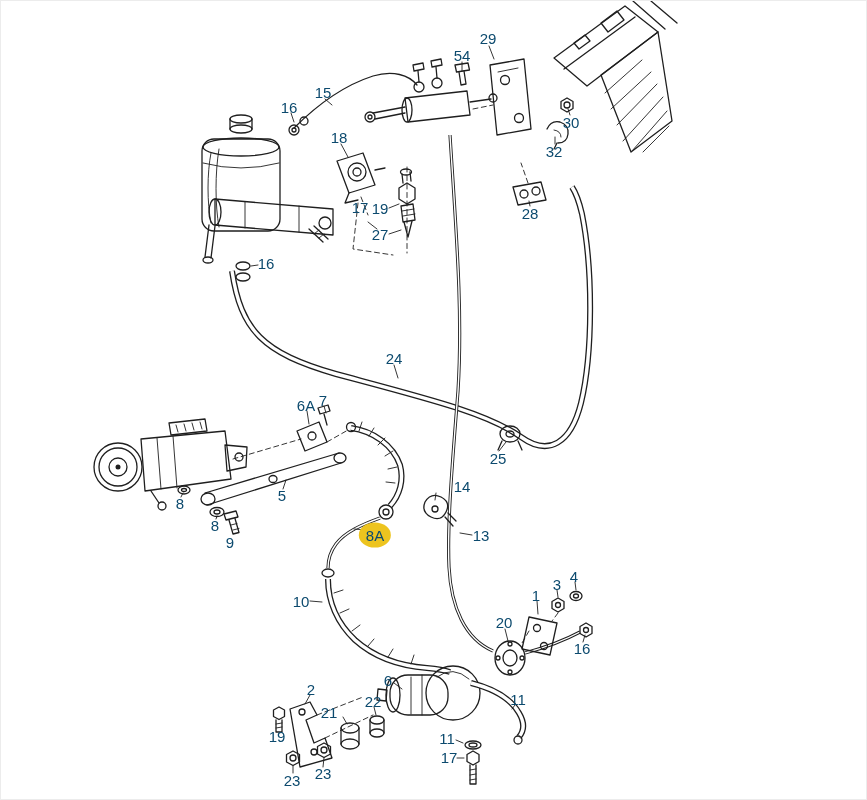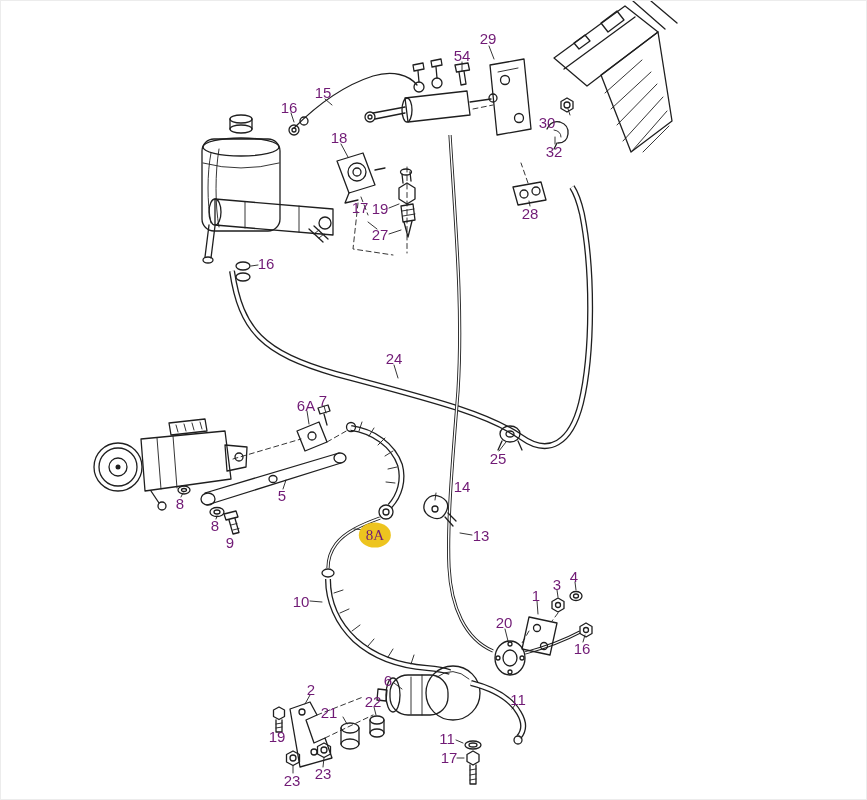--- a/index.html
+++ b/index.html
@@ -12,27 +12,26 @@
   .ln   { stroke:var(--ink,#1f1f1f); fill:none; stroke-width:1.3; stroke-linecap:round; stroke-linejoin:round; }
   .thin { stroke-width:0.9; }
   .dash { stroke-dasharray:5 3.5; }
   .hose   { stroke:var(--ink,#1f1f1f); fill:none; stroke-width:6; stroke-linecap:butt; }
   .hosein { stroke:#ffffff; fill:none; stroke-width:3.4; stroke-linecap:butt; }
   .pipe   { stroke:var(--ink,#1f1f1f); fill:none; stroke-width:3.2; stroke-linecap:butt; }
   .pipein { stroke:#ffffff; fill:none; stroke-width:1.4; stroke-linecap:butt; }
   .dot  { fill:var(--ink,#1f1f1f); stroke:none; }
   .lbl {
     position:absolute; transform:translate(-50%,-50%);
-    font-size:15px; line-height:1; color:#701a75; white-space:nowrap;
+    font-size:15px; line-height:1; color:#0c4a6e; white-space:nowrap;
   }
   .lbl.hl {
     background:var(--hl-color,#edc41f);
     border-radius:50%;
     padding:5px 7px;
-    font-family:Liberation Serif, serif;
   }
 </style>
 </head>
 <body>
 
 <div class="stage">
 
   <svg class="art" width="867" height="800" viewBox="0 0 867 800">
 
     <g>
@@ -341,21 +340,21 @@
       <path class="ln thin" d="M342,716 L346,723"></path>
       <path class="ln thin" d="M455,739 L462,742"></path>
       <path class="ln thin" d="M456,757 L463,757"></path>
       <path class="ln thin" d="M292,772 L292,765"></path>
       <path class="ln thin" d="M322,766 L323,757"></path>
     </g>
   </svg>
 
   <span class="lbl" style="left:461px;top:54px">54</span>
   <span class="lbl" style="left:487px;top:37px">29</span>
-  <span class="lbl" style="left:546px;top:121px">30</span>
+  <span class="lbl" style="left:570px;top:121px">30</span>
   <span class="lbl" style="left:553px;top:150px">32</span>
   <span class="lbl" style="left:529px;top:212px">28</span>
   <span class="lbl" style="left:322px;top:91px">15</span>
   <span class="lbl" style="left:288px;top:106px">16</span>
   <span class="lbl" style="left:338px;top:136px">18</span>
   <span class="lbl" style="left:379px;top:207px">19</span>
   <span class="lbl" style="left:359px;top:206px">17</span>
   <span class="lbl" style="left:379px;top:233px">27</span>
   <span class="lbl" style="left:265px;top:262px">16</span>
   <span class="lbl" style="left:393px;top:357px">24</span>

